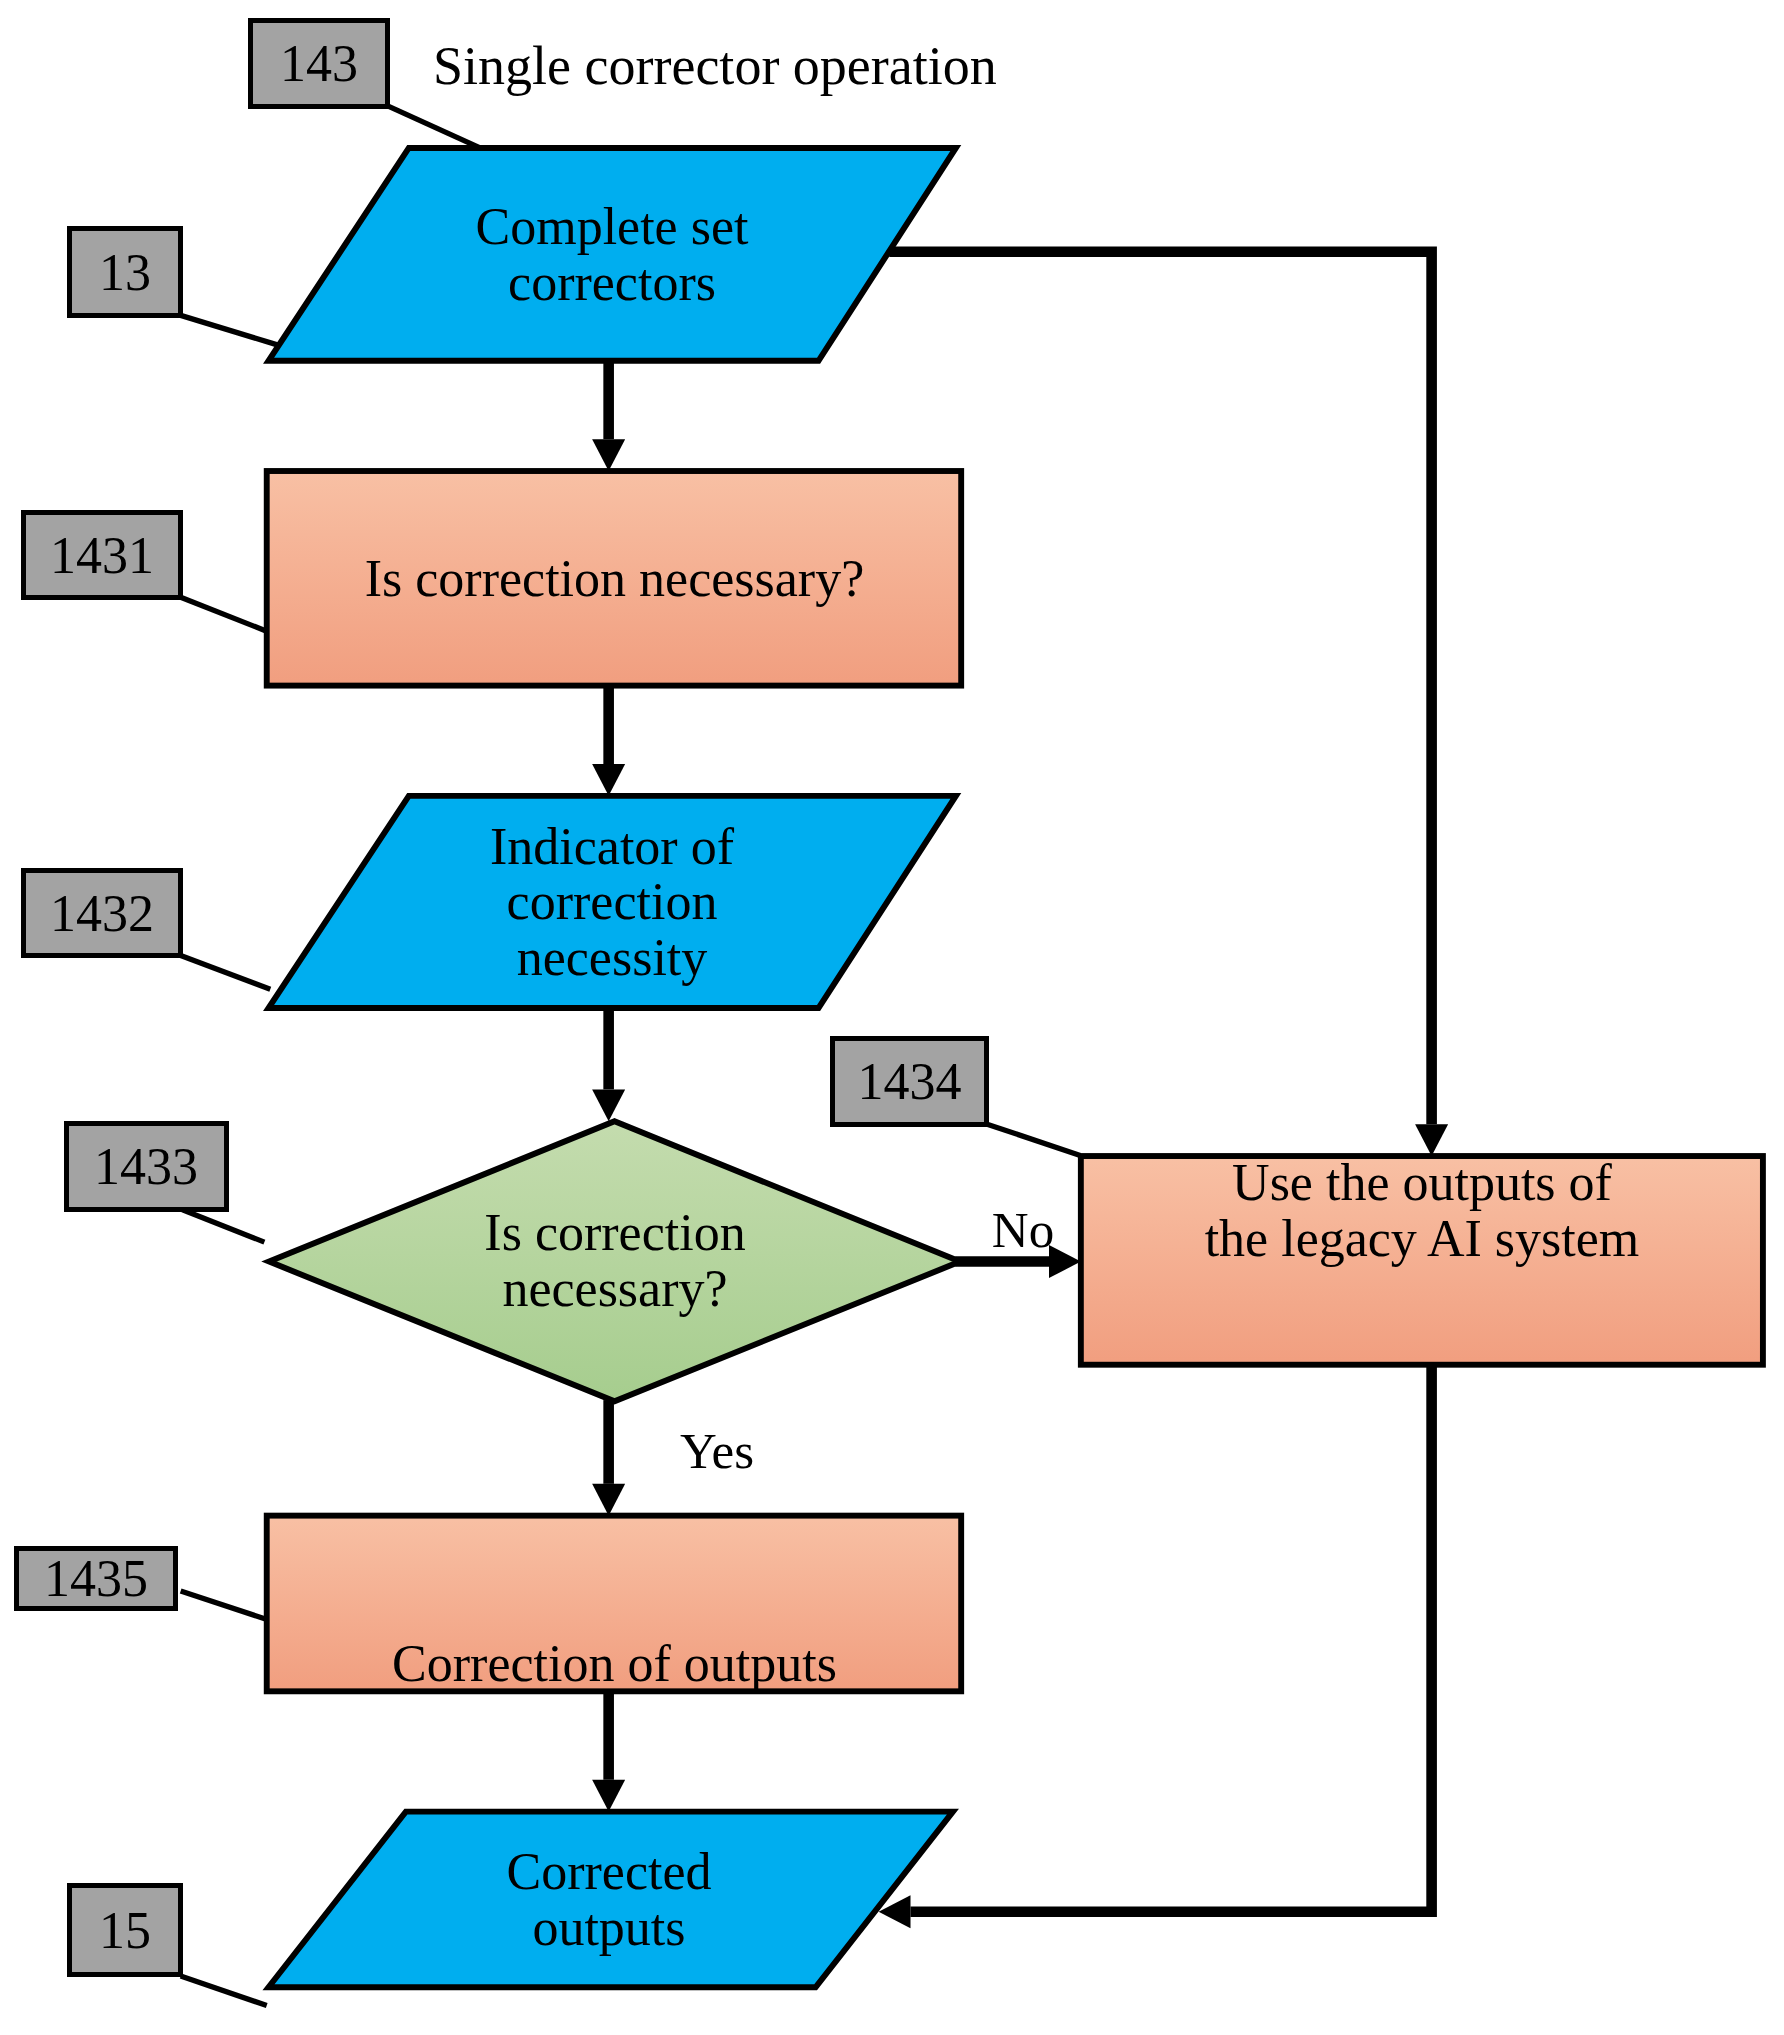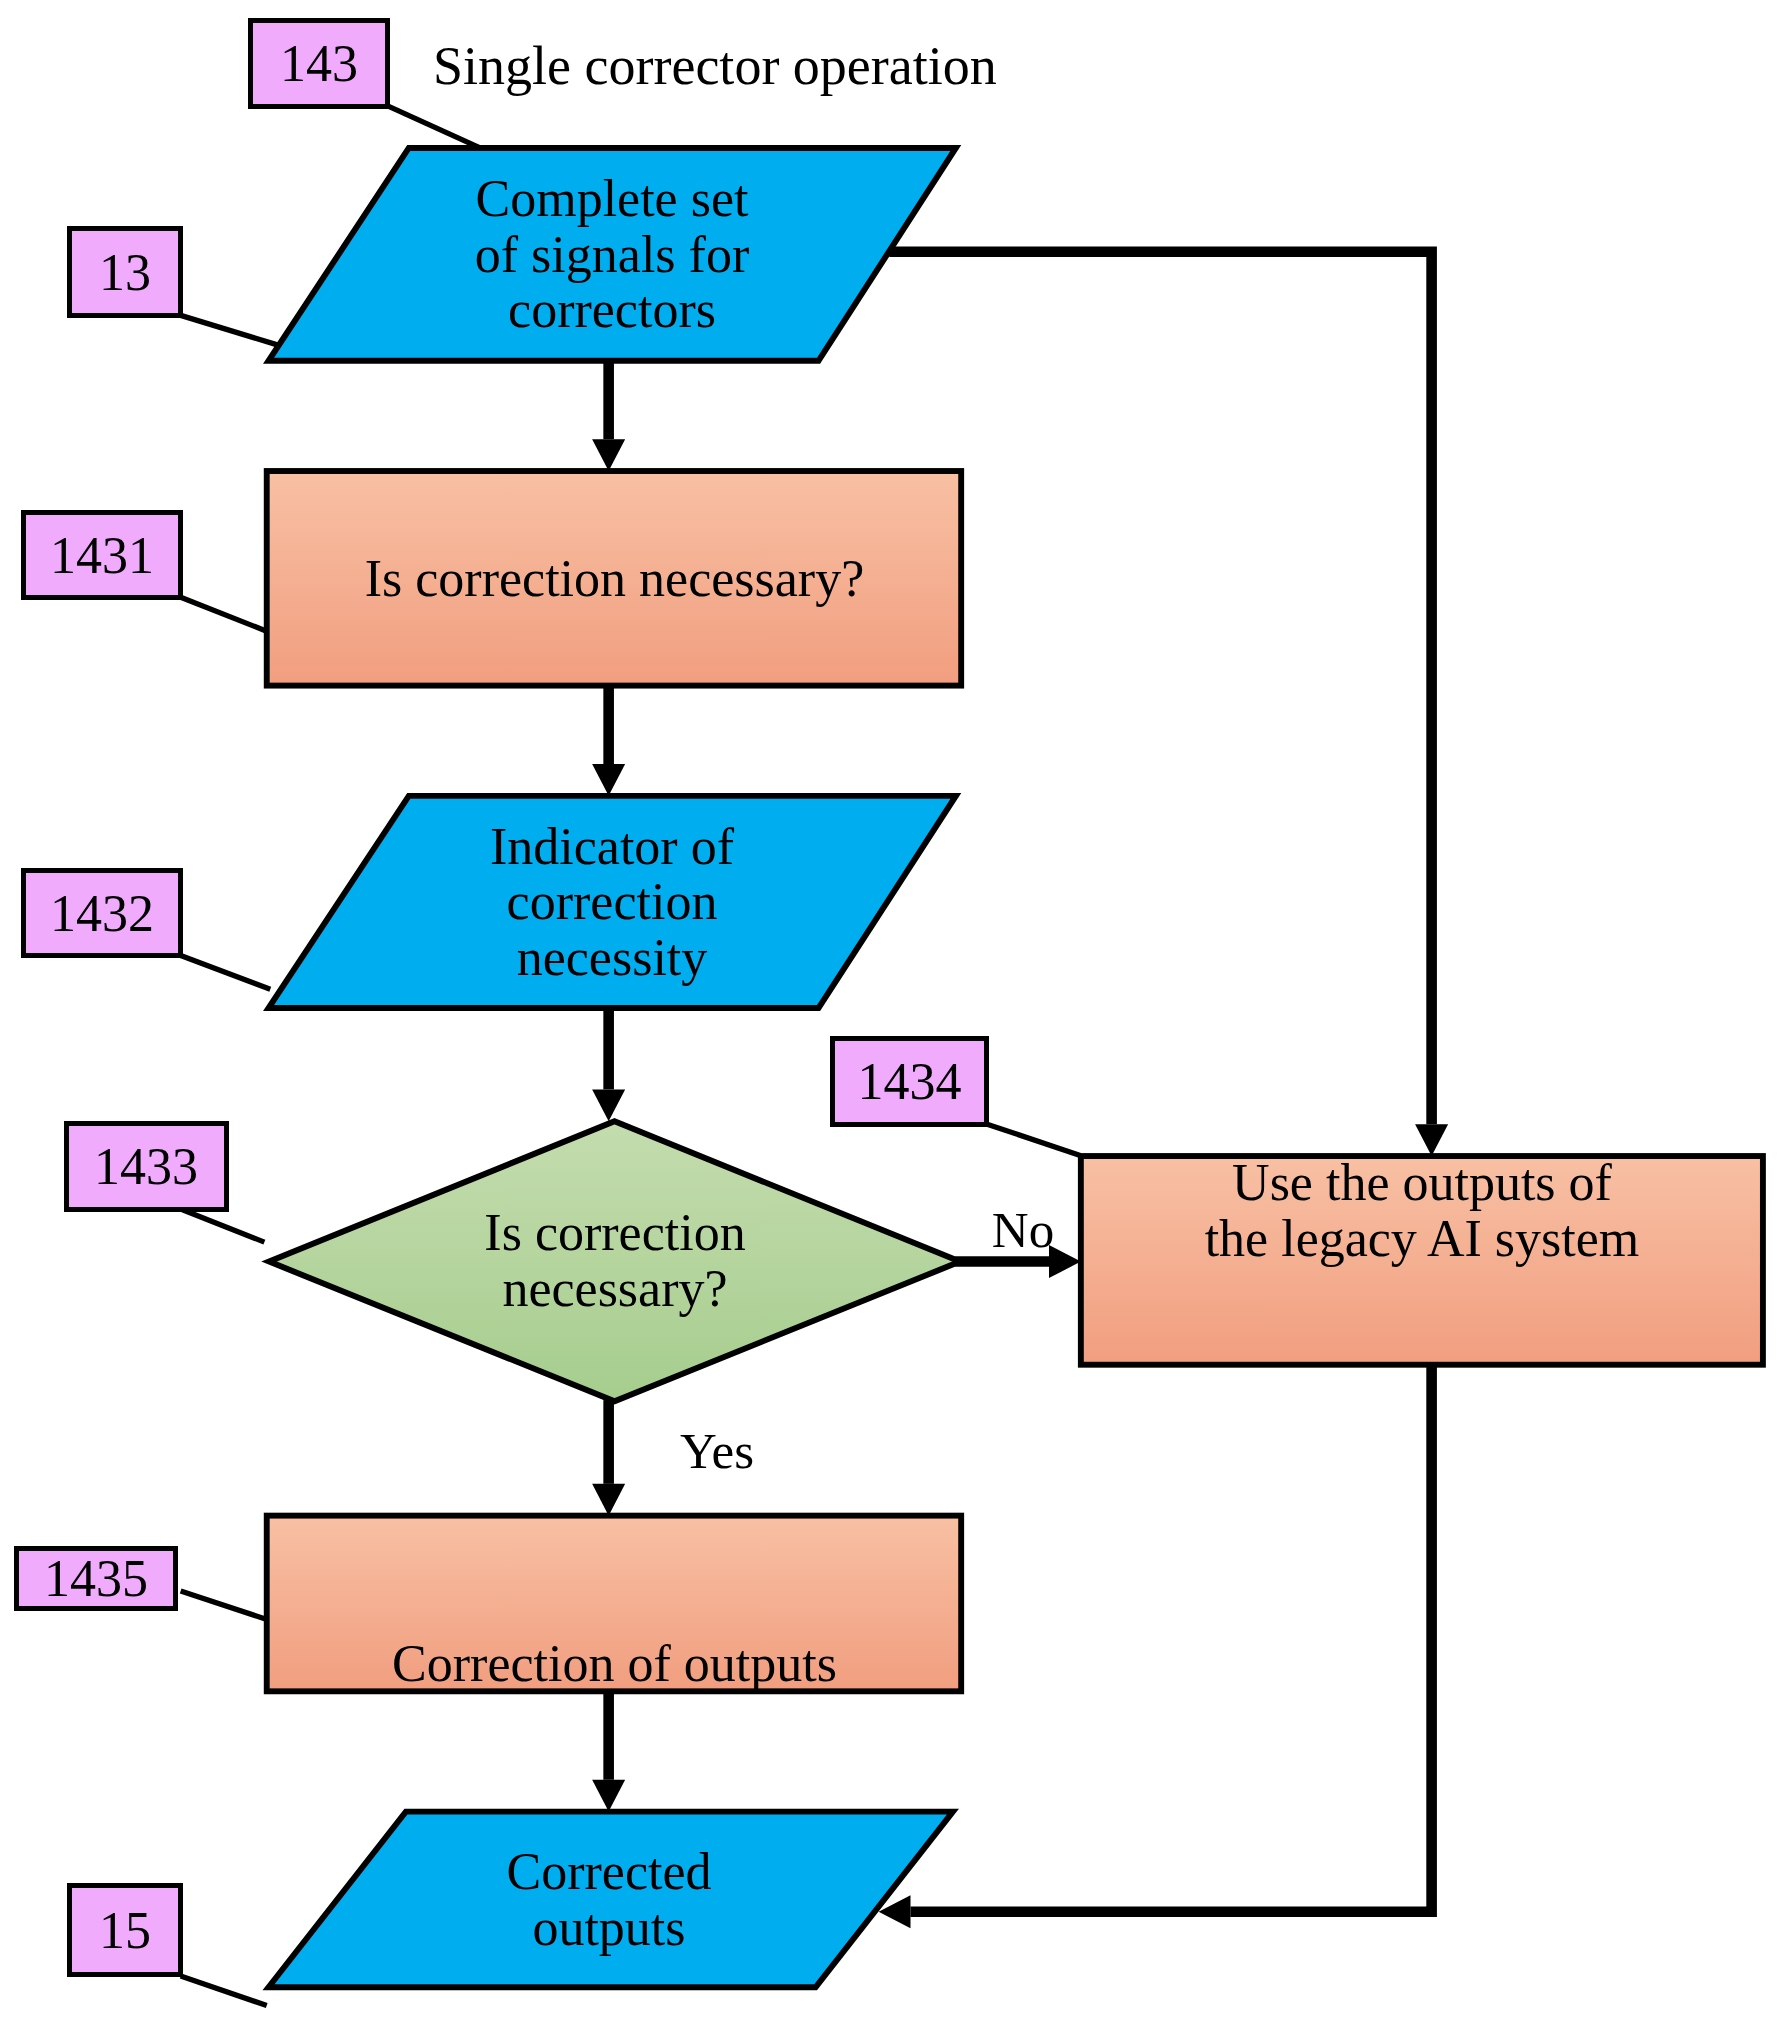--- a/index.html
+++ b/index.html
@@ -22,21 +22,21 @@
   }
   .txt span{display:block;white-space:nowrap;}
   .title{
     position:absolute;
     display:flex;align-items:center;
     font-size:54px;white-space:nowrap;
   }
   .refbox{
     position:absolute;
     box-sizing:border-box;
-    background:#f0abfc;
+    background:#a3a3a3;
     border:5.3px solid #000;
     display:flex;align-items:center;justify-content:center;
     font-size:52px;
   }
   .edgelabel{
     position:absolute;
     display:flex;align-items:center;justify-content:center;
     font-size:51px;white-space:nowrap;
   }
 </style>
@@ -121,21 +121,20 @@
   </div>
   <div class="refbox" style="left:14px;top:1502px;width:164px;height:65px;margin-top:44px;">
     <span>1435</span>
   </div>
   <div class="refbox" style="left:67px;top:1883px;width:116px;height:94px;">
     <span>15</span>
   </div>
 
   <div class="txt" style="left:326px;top:148px;width:572px;height:213px;">
     <span>Complete set</span>
-    <span>of signals for</span>
     <span>correctors</span>
   </div>
 
   <div class="txt" style="left:267px;top:471px;width:695px;height:215px;">
     <span>Is correction necessary?</span>
   </div>
 
   <div class="txt" style="left:326px;top:796px;width:572px;height:212px;">
     <span>Indicator of</span>
     <span>correction</span>

